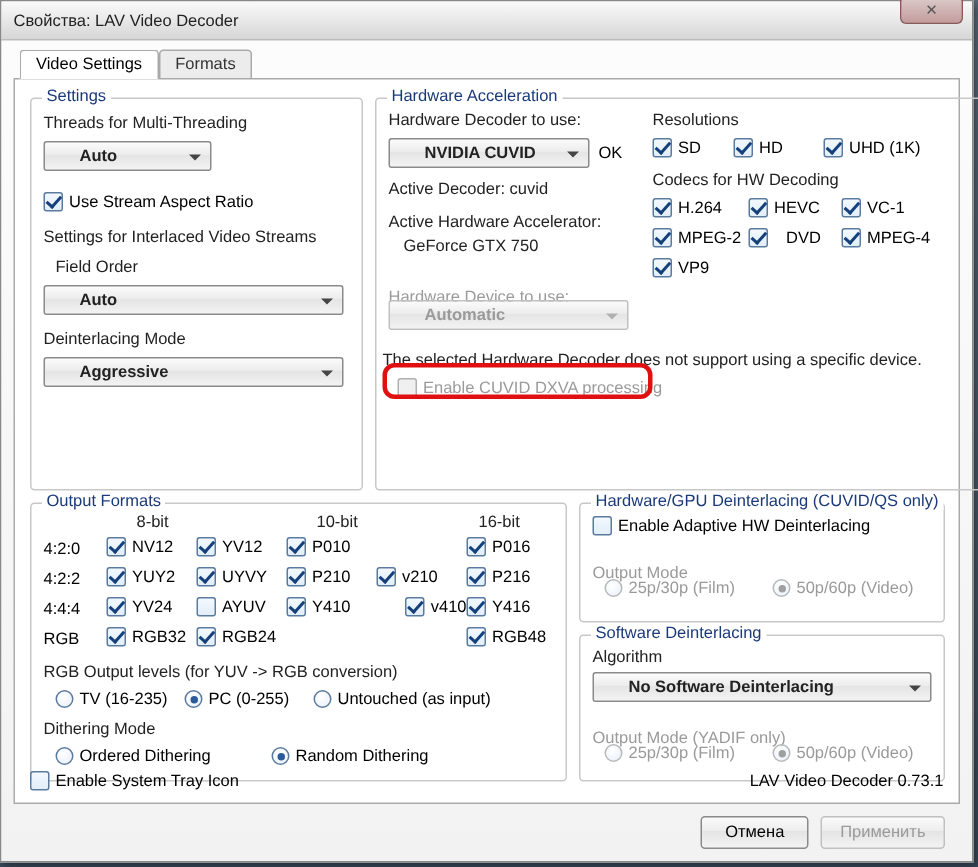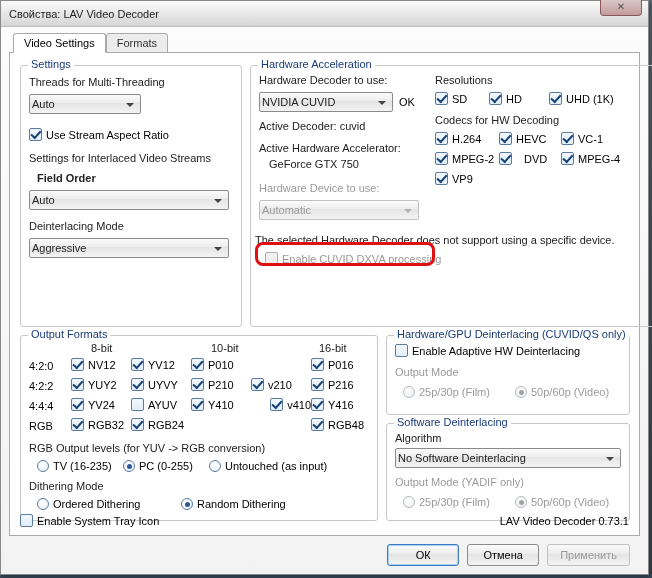--- a/index.html
+++ b/index.html
@@ -96,39 +96,40 @@
     color: #1a3a7a;
     white-space: nowrap;
   }
   .combo {
     height: 20px;
     border: 1px solid #8a8a8a;
     border-radius: 2px;
     background: linear-gradient(to bottom, #fbfbfb 0%, #ececec 45%, #e4e4e4 46%, #f3f3f3 100%);
     display: flex;
     align-items: center;
-    padding: 0 2px;
+    padding: 0 23px;
     position: relative;
     color: #222;
+    font-weight: bold;
   }
   .combo::after {
     content: "";
     position: absolute;
     right: 6px;
     top: 50%;
     margin-top: -1px;
     width: 0; height: 0;
     border-left: 4px solid transparent;
     border-right: 4px solid transparent;
     border-top: 4px solid #444;
   }
   .combo.disabled { color: #9a9a9a; border-color: #c0c0c0; }
   .combo.disabled::after { border-top-color: #b0b0b0; }
   label.lbl { color: #222; white-space: nowrap; }
-  label.lbl.disabled { color: #9a9a9a; }
+  label.lbl.disabled { color: #9a9a9a; margin-top: 10px; }
   .chk, .rad {
     display: inline-flex;
     align-items: center;
     gap: 4px;
     white-space: nowrap;
   }
   .chk .box {
     width: 13px; height: 13px;
     border: 1px solid #5a7aa0;
     border-radius: 2px;
@@ -211,21 +212,21 @@
         <span class="legend">Settings</span>
         <label class="lbl" style="position:absolute; left:8px; top:10px;">Threads for Multi-Threading</label>
         <div class="combo" style="position:absolute; left:8px; top:28px; width:112px;">
           <span>Auto</span>
         </div>
         <div class="chk" style="position:absolute; left:8px; top:62px;">
           <span class="box checked"></span>
           <span>Use Stream Aspect Ratio</span>
         </div>
         <label class="lbl" style="position:absolute; left:8px; top:86px;">Settings for Interlaced Video Streams</label>
-        <label class="lbl" style="position:absolute; left:16px; top:106px;font-weight:bold;">Field Order</label>
+        <label class="lbl" style="position:absolute; left:16px; top:106px;">Field Order</label>
         <div class="combo" style="position:absolute; left:8px; top:124px; width:200px;">
           <span>Auto</span>
         </div>
         <label class="lbl" style="position:absolute; left:8px; top:154px;">Deinterlacing Mode</label>
         <div class="combo" style="position:absolute; left:8px; top:172px; width:200px;">
           <span>Aggressive</span>
         </div>
       </div>
 
       <div class="group" style="left:240px; top:12px; width:422px; height:262px;">
@@ -436,23 +437,20 @@
       </div>
 
       <div class="chk" style="position:absolute; left:10px; bottom:8px;">
           <span class="box"></span>
           <span>Enable System Tray Icon</span>
         </div>
       <span class="lbl" style="position:absolute; right:10px; bottom:8px;">LAV Video Decoder 0.73.1</span>
     </div>
 
     <div class="btnrow">
-      <div class="btn default">
-          <span>ОК</span>
-        </div>
       <div class="btn">
           <span>Отмена</span>
         </div>
       <div class="btn disabled">
           <span>Применить</span>
         </div>
     </div>
   </div>
 </div>
 

